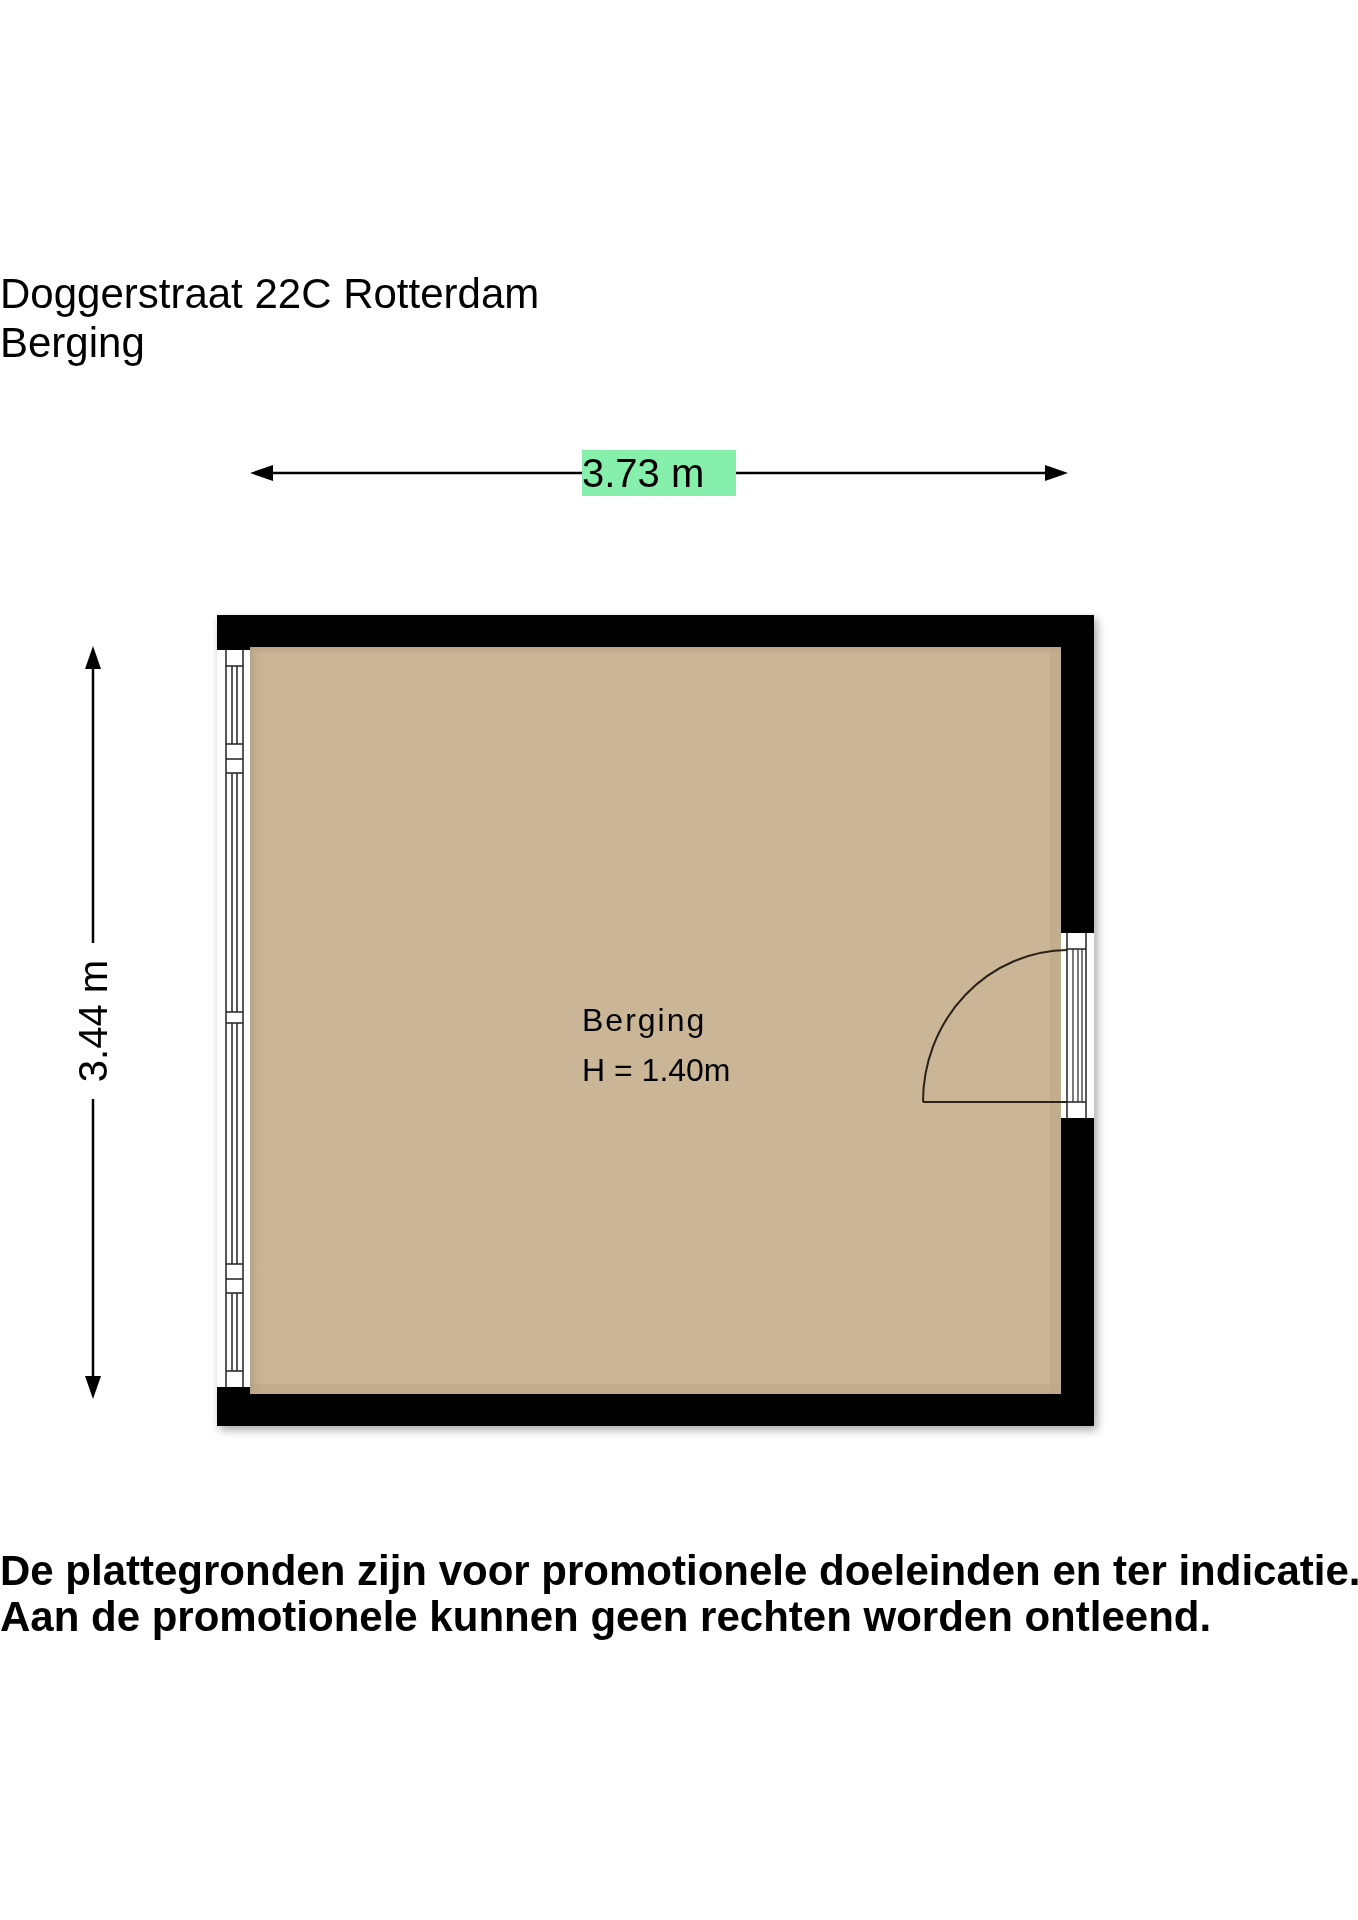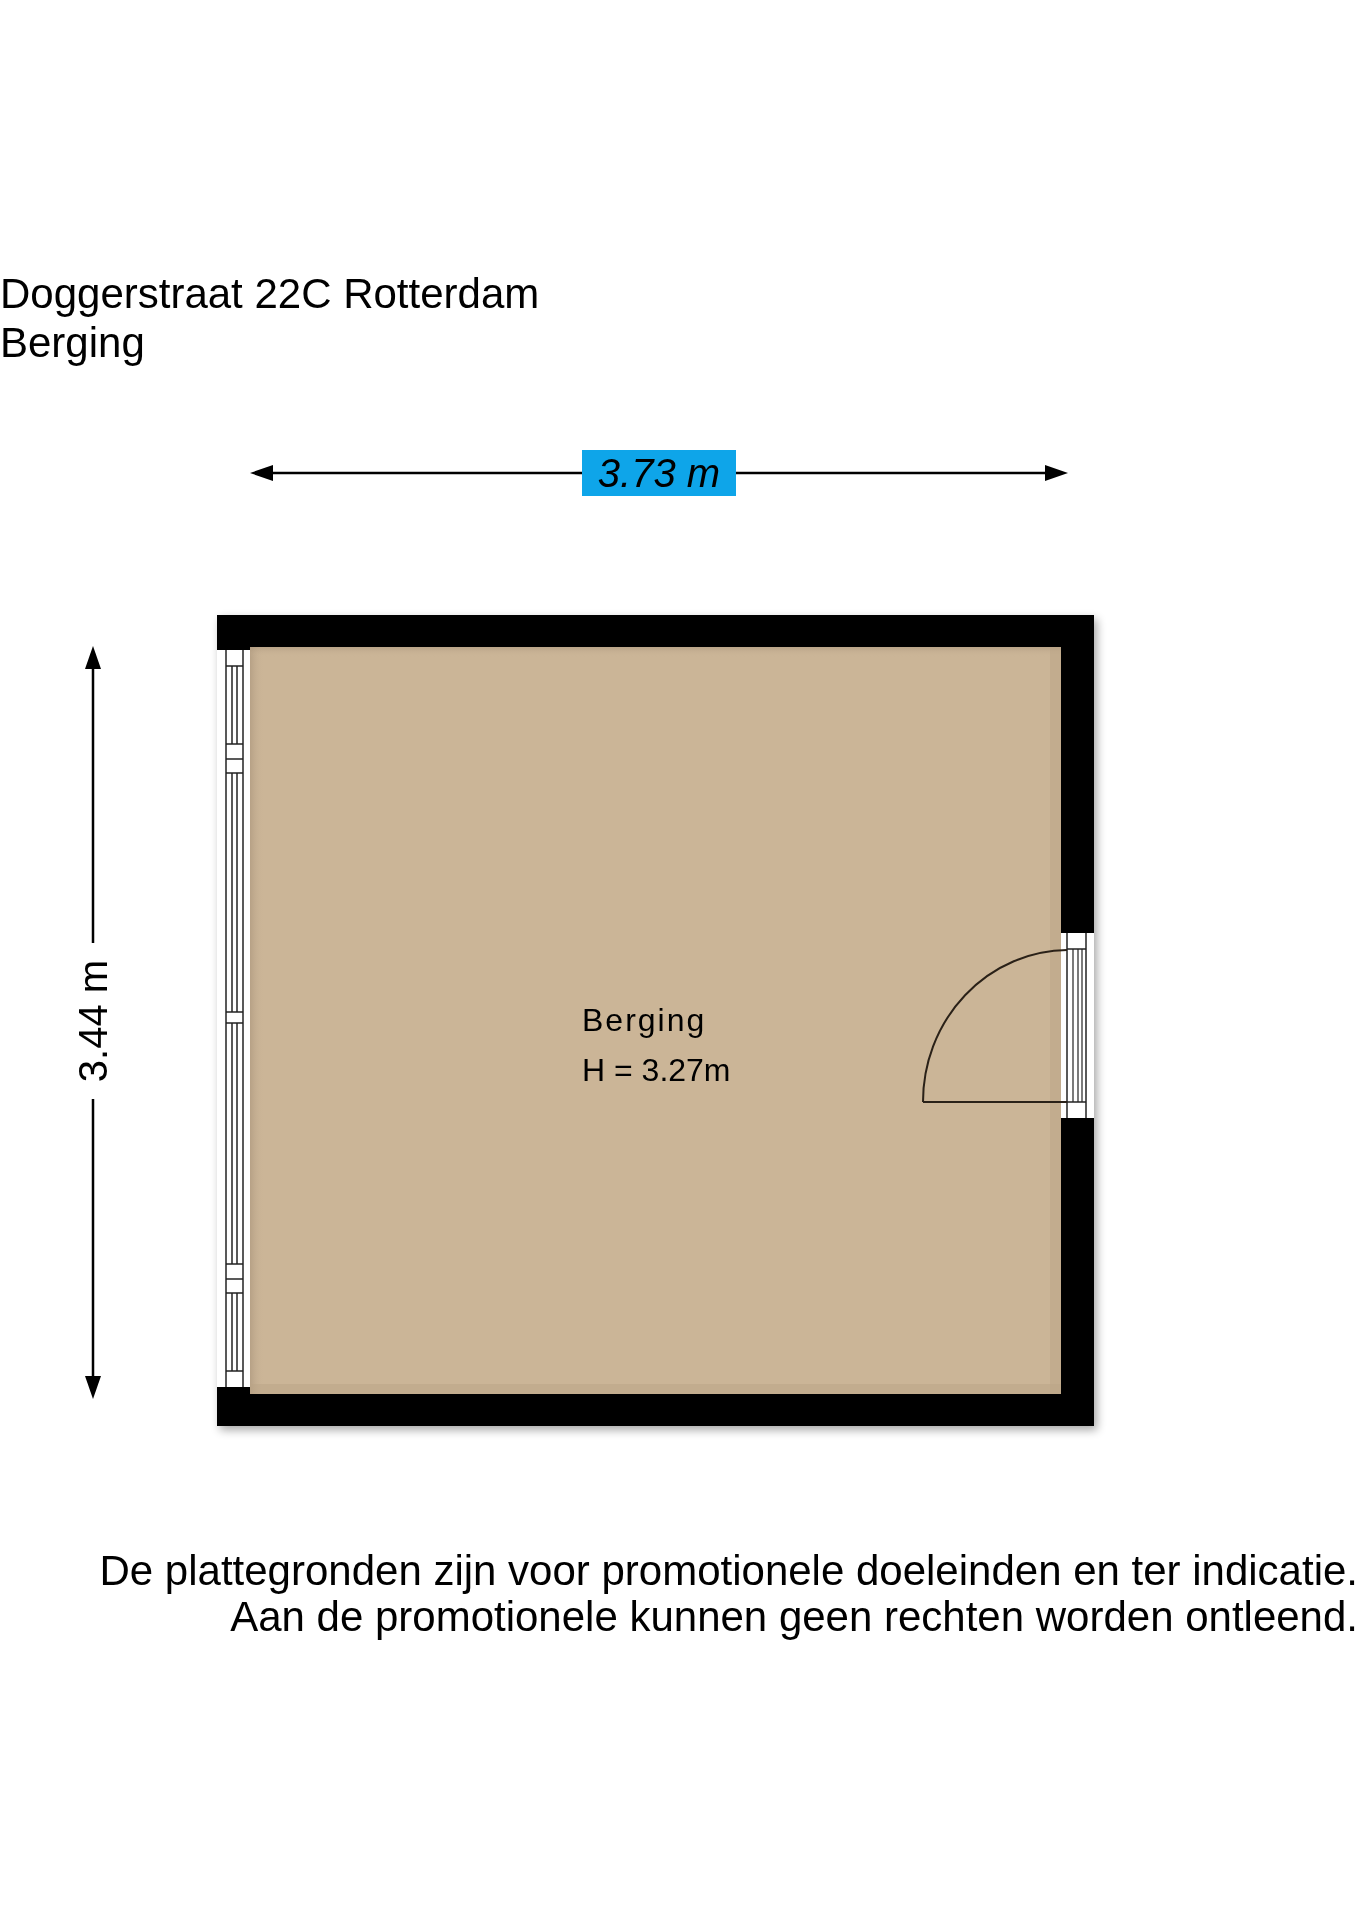--- a/index.html
+++ b/index.html
@@ -1,29 +1,29 @@
 <!DOCTYPE html>
 <html><head>
   <meta charset="utf-8">
   <style>
     html, body { margin: 0; padding: 0; background: #ffffff; }
     body { width: 1358px; height: 1920px; position: relative; overflow: hidden;
            font-family: "Liberation Sans", sans-serif; color: #000; }
     .title { position: absolute; left: 0; width: 1306px; text-align: left;
              font-size: 42px; line-height: 48px; white-space: nowrap; }
     .dim-h-label { position: absolute; top: 450px; left: 582px; width: 154px;
-                   text-align: center; font-size: 40px; line-height: 46px; background: #0ea5e9; font-style: italic; }
+                   text-align: left; font-size: 40px; line-height: 46px; background: #86efac; }
     .dim-v-label { position: absolute; left: 93px; top: 1021px;
                    transform: translate(-50%, -50%) rotate(-90deg);
                    font-size: 40px; line-height: 46px; white-space: nowrap; background: #fff; padding: 0 6px; }
     .room-label { position: absolute; left: 582px; font-size: 32px; white-space: nowrap; line-height: 36px; }
     .room-name { top: 1002px; letter-spacing: 2px; }
     .room-height { top: 1052px; }
-    .disclaimer { position: absolute; left: 0; width: 1358px; text-align: right;
-                  font-size: 42px; line-height: 46px; white-space: nowrap; }
+    .disclaimer { position: absolute; left: 0; width: 1358px; text-align: left;
+                  font-size: 42px; line-height: 46px; white-space: nowrap; font-weight: bold; }
     svg { position: absolute; left: 0; top: 0; }
   </style>
 </head>
 <body>
 
 <div class="title" style="top:270px;">Doggerstraat 22C Rotterdam</div>
 <div class="title" style="top:319px;">Berging</div>
 
 <svg width="1358" height="1920" viewBox="0 0 1358 1920">
   <defs>
@@ -113,16 +113,16 @@
 
     <line x1="923" y1="1102" x2="1067" y2="1102" stroke="#2a2118" stroke-width="2"></line>
     <path d="M 923 1102 A 146 152 0 0 1 1067 950" fill="none" stroke="#2a2118" stroke-width="2"></path>
   </g>
 </svg>
 
 <div class="dim-h-label">3.73 m</div>
 <div class="dim-v-label">3.44 m</div>
 
 <div class="room-label room-name">Berging</div>
-<div class="room-label room-height">H = 3.27m</div>
+<div class="room-label room-height">H = 1.40m</div>
 
 <div class="disclaimer" style="top:1548px;">De plattegronden zijn voor promotionele doeleinden en ter indicatie.</div>
 <div class="disclaimer" style="top:1594px;">Aan de promotionele kunnen geen rechten worden ontleend.</div>
 
 </body></html>

